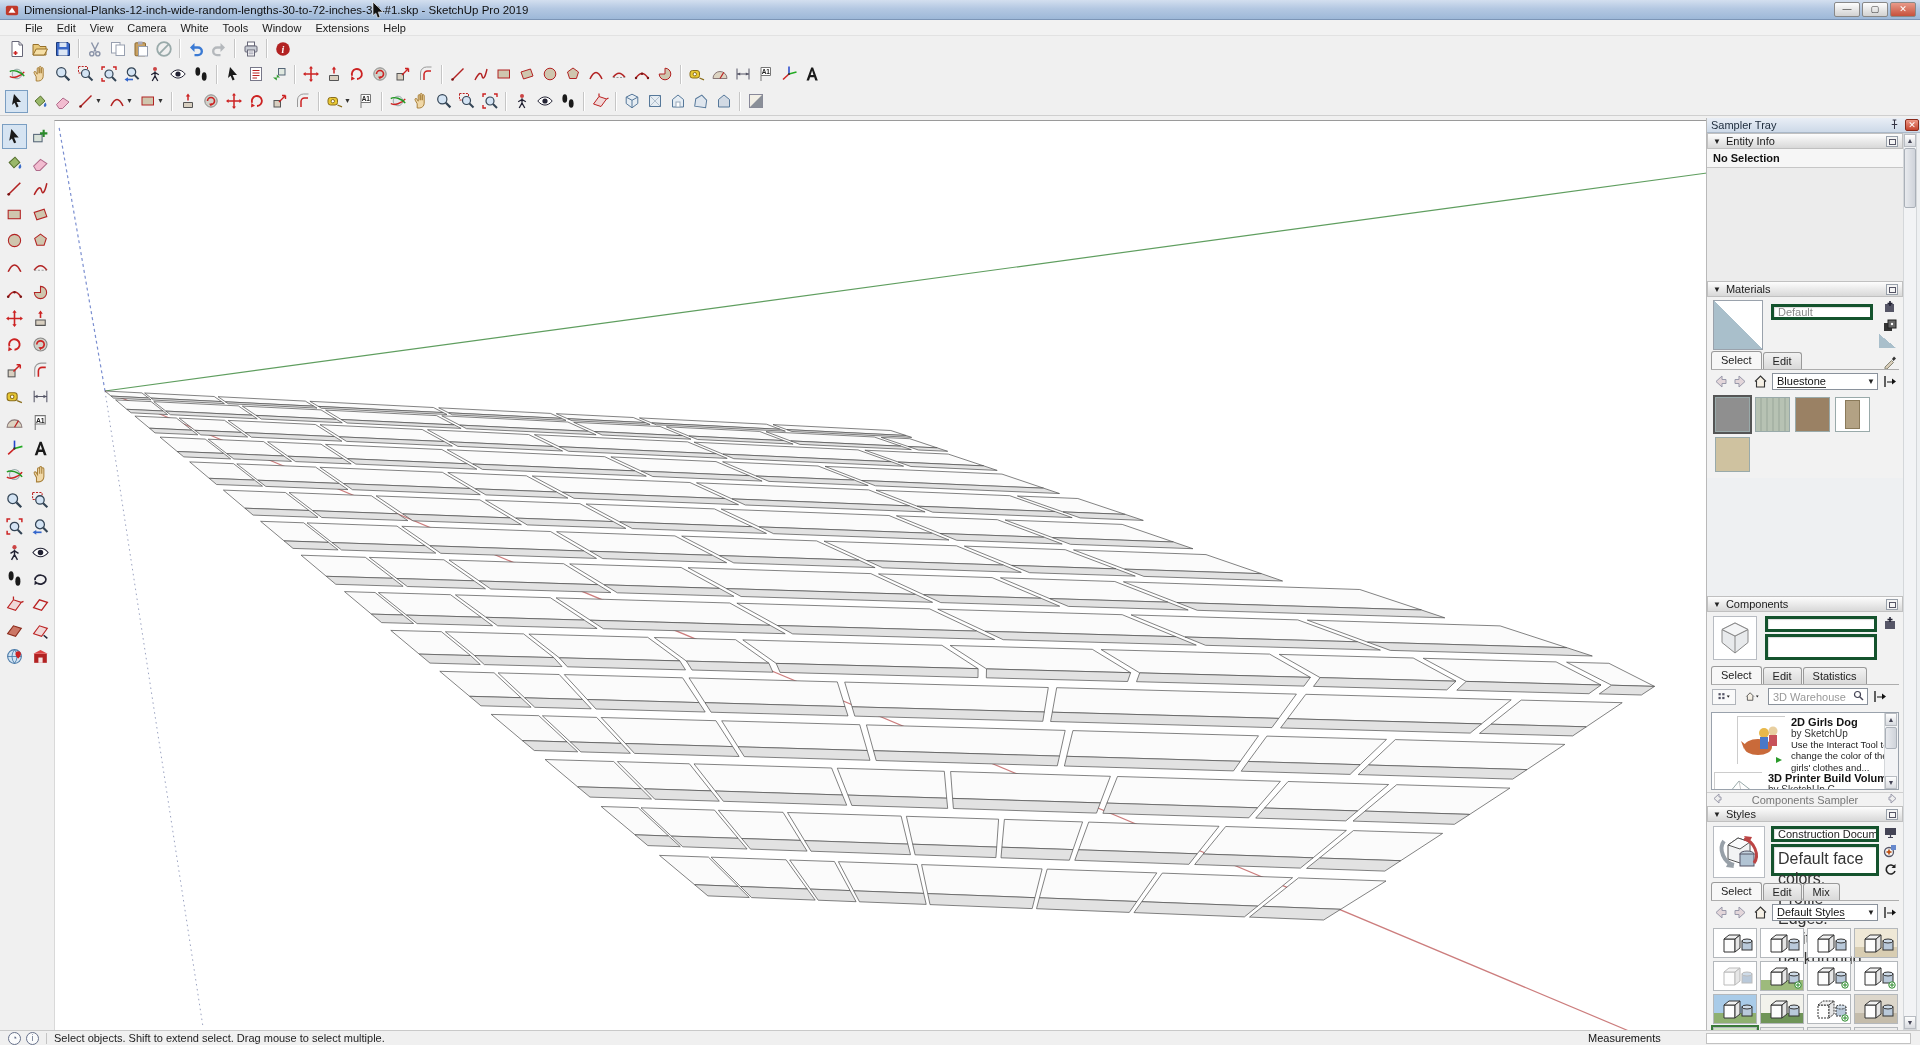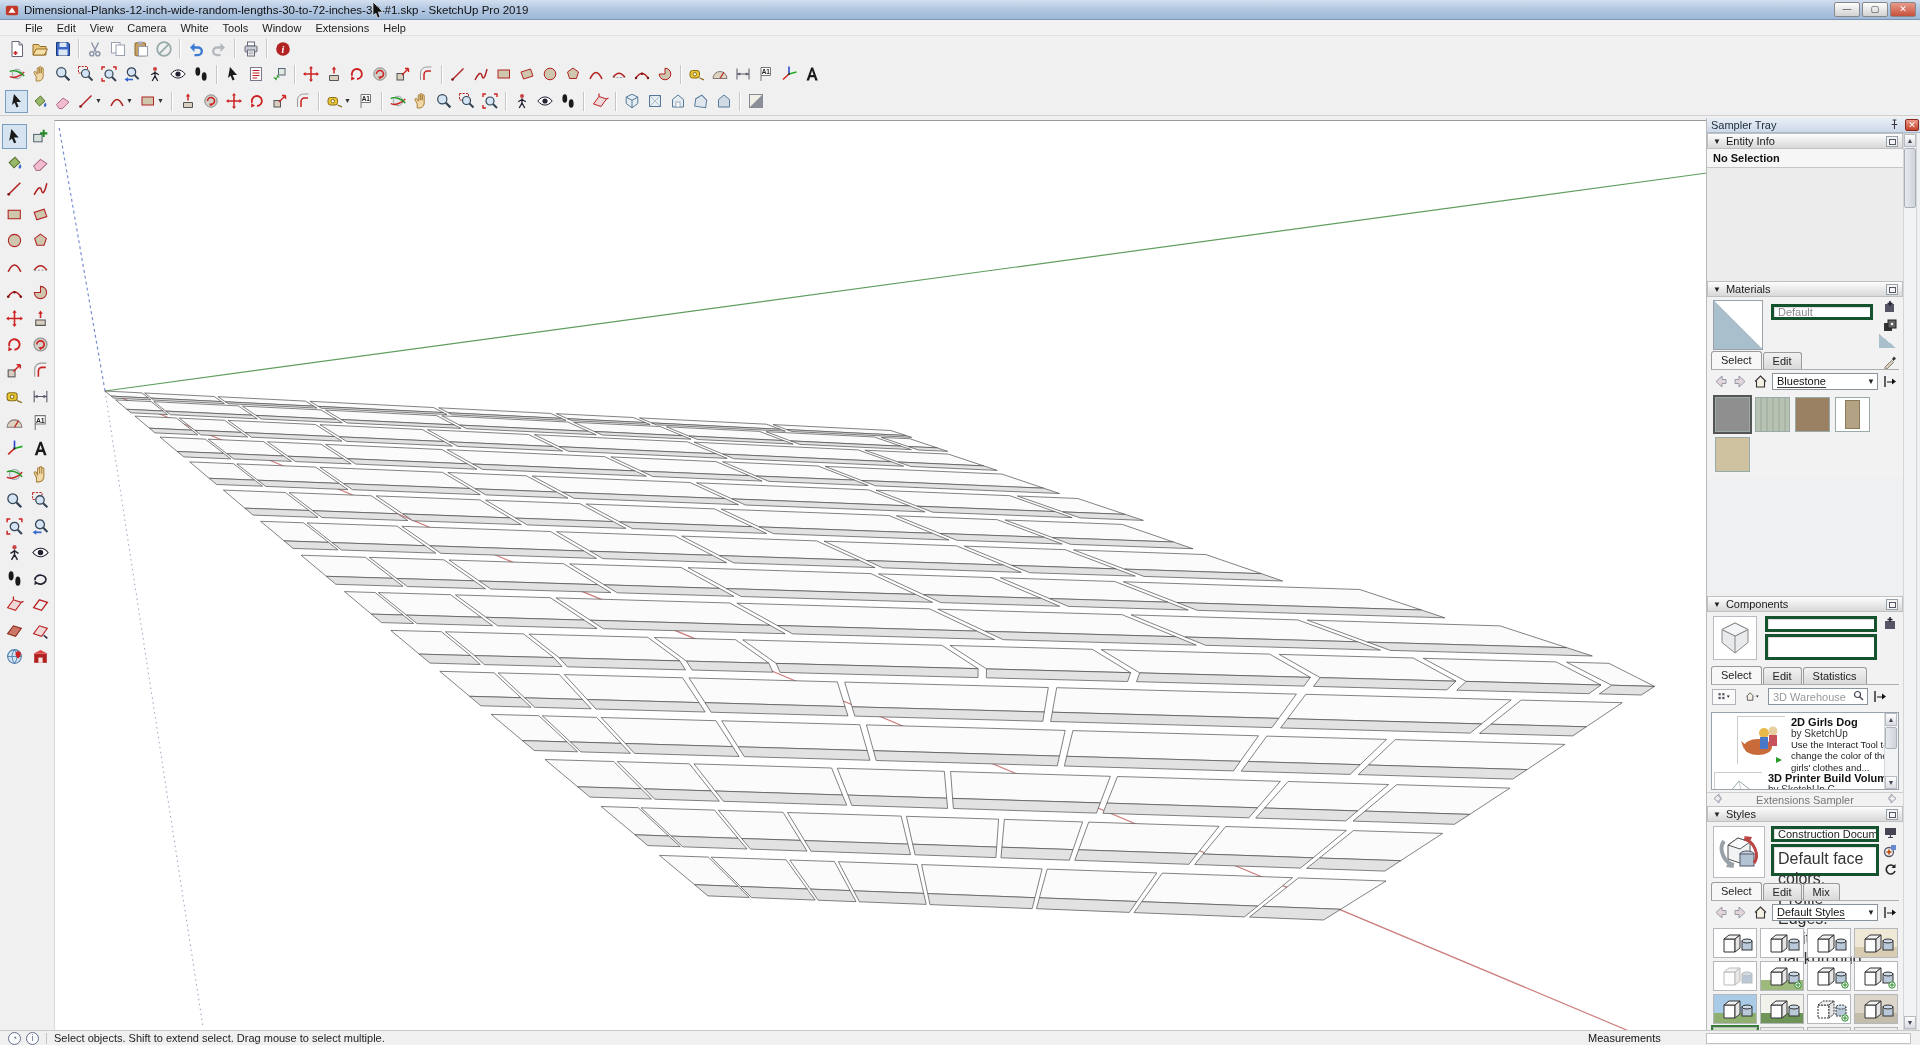--- a/index.html
+++ b/index.html
@@ -1521,21 +1521,21 @@
         <div class="scroll" style="right: 0px; top: 0px; height: 76px; border-top: none; border-right: none; border-bottom: none; border-image: initial; border-left: 1px solid rgb(212, 215, 218);">
           <div class="scr-btn" style="top:0">▲</div>
           <div class="scr-thumb" style="top:14px;height:22px"></div>
           <div class="scr-btn" style="bottom:0">▼</div>
         </div>
       </div>
     <div style="position:absolute;left:0;top:180px;width:196px;height:14px;display:flex;align-items:center;justify-content:space-between;padding:0 5px;border-top:1px solid #cfcfcf">
       <span><svg width="11" height="11" viewBox="0 0 11 11">
             <path d="M7 1L2 5.5 7 10V7h2V4H7z" fill="#eee" stroke="#99a"></path>
           </svg></span>
-      <span style="color:#777">Extensions Sampler</span>
+      <span style="color:#777">Components Sampler</span>
       <span><svg width="11" height="11" viewBox="0 0 11 11">
             <path d="M4 1l5 4.5L4 10V7H2V4h2z" fill="#eee" stroke="#99a"></path>
           </svg></span>
     </div>
   </div>
 
   <div class="sec-head" style="top:688px">
     <span class="sec-arrow">▼</span>
     <span>Styles</span>
     <span class="sec-x"></span>

